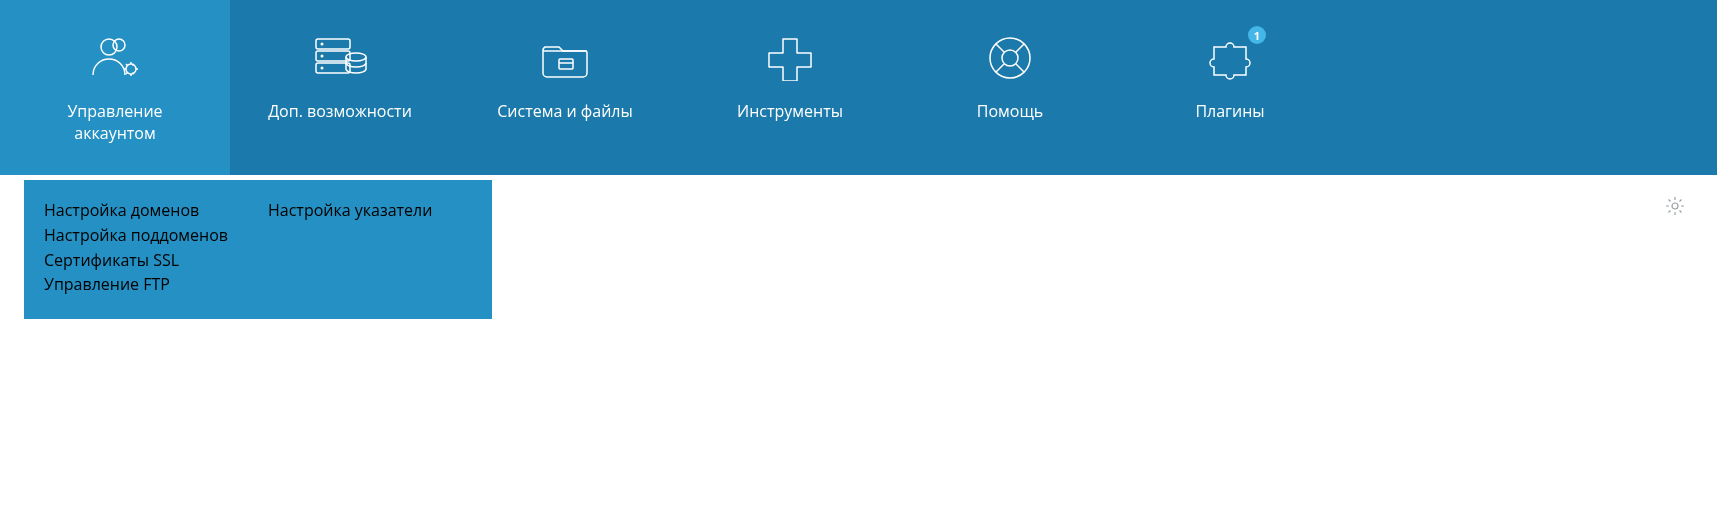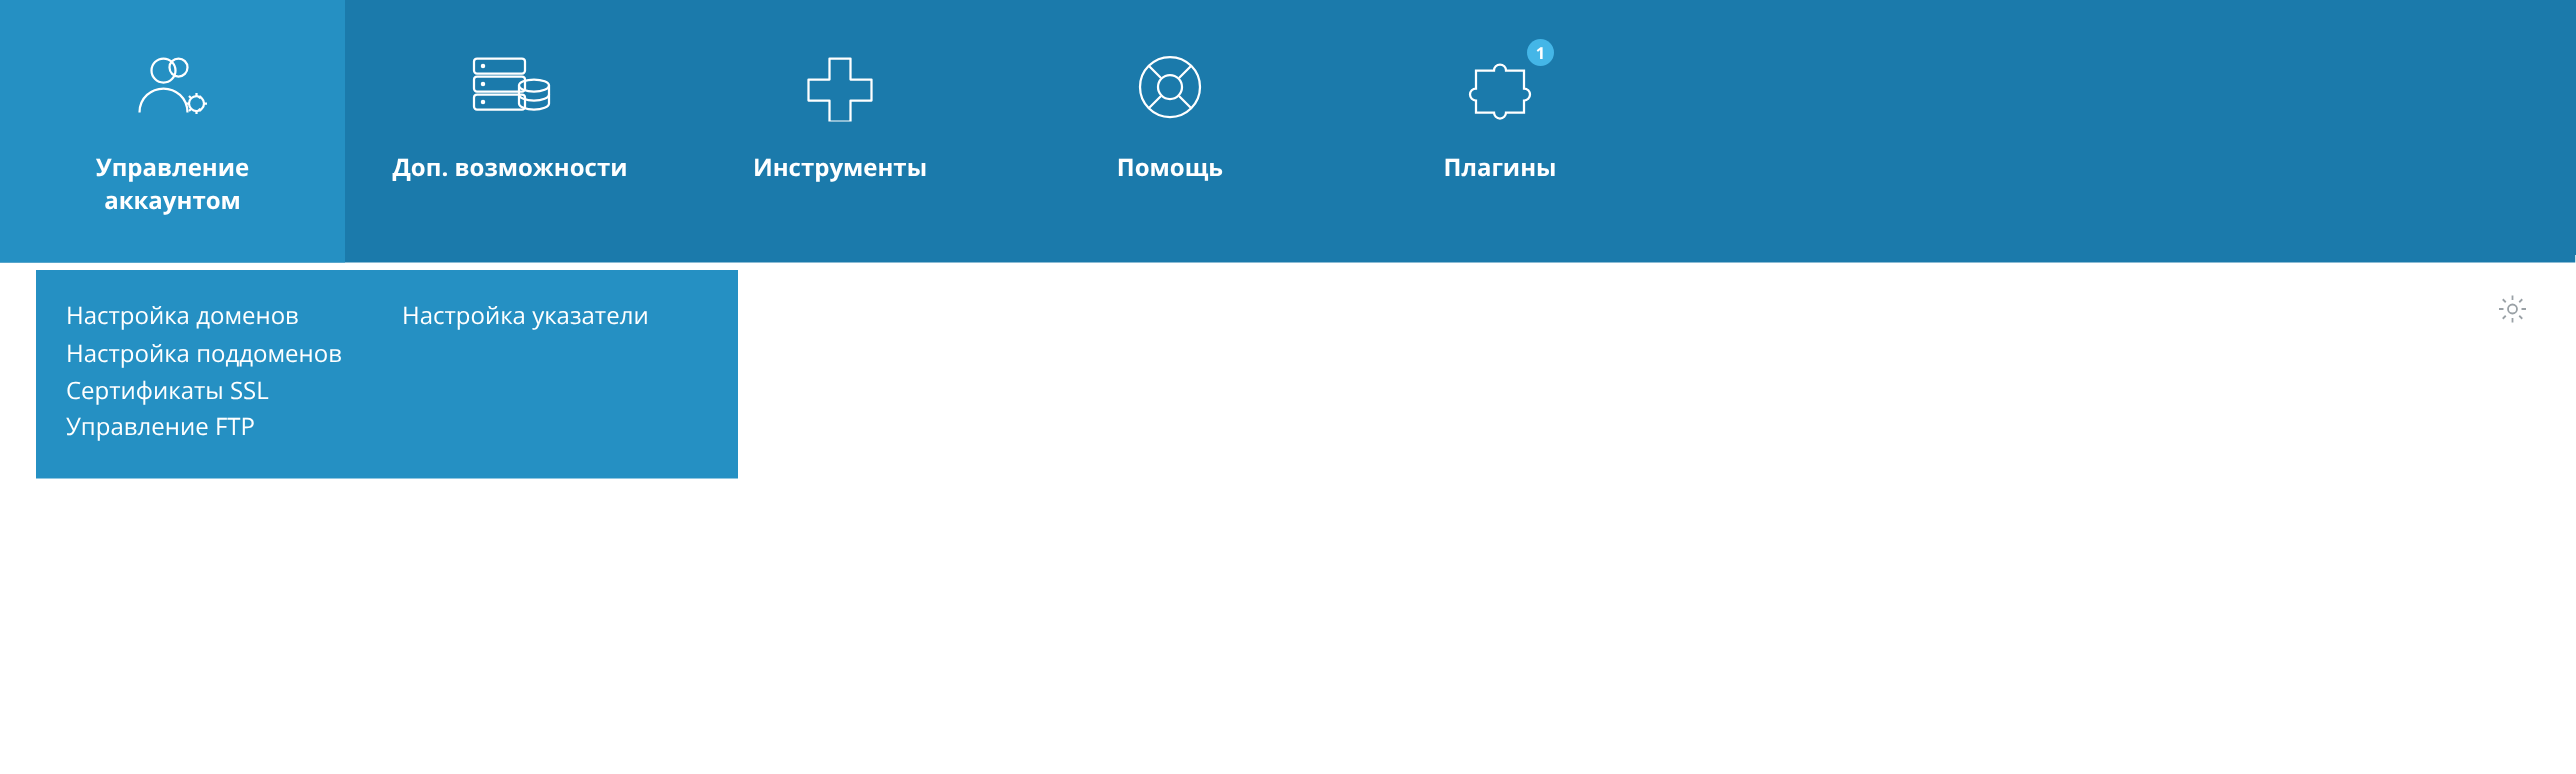--- a/index.html
+++ b/index.html
@@ -1,25 +1,25 @@
 <!DOCTYPE html>
 <html><head>
 <meta charset="utf-8">
 <style>
 *{margin:0;padding:0;box-sizing:border-box;font-family:"Open Sans","Segoe UI",Arial,sans-serif}
 body{background:#fff;width:1717px;height:516px;overflow:hidden}
 .topbar{background:#1b7aab;width:100%;display:flex;position:relative}
 .nav-item{flex:0 0 auto;text-align:center;padding:30px 0 30px;color:#fff;cursor:pointer;display:flex;flex-direction:column;align-items:center;justify-content:flex-start}
 .nav-item .icon-wrap{height:56px;display:flex;align-items:center;justify-content:center;margin-bottom:14px}
-.nav-item .label{font-weight:700;font-size:16px;line-height:1.4}
+.nav-item .label{font-weight:400;font-size:16px;line-height:1.4}
 .nav-item.active{background:#2590c3}
 .nav-item svg{fill:none;stroke:#fff;stroke-width:1.5}
 .submenu{position:absolute;top:180px;left:24px;background:#2590c3;color:#fff;display:flex;padding:18px 20px 22px;min-width:450px;z-index:10}
 .submenu-col{margin-right:40px}
-.submenu a{display:block;color:#ffffff;text-decoration:none;font-size:16px;line-height:1.55;padding:0 0;white-space:nowrap}
+.submenu a{display:block;color:#000000;text-decoration:none;font-size:16px;line-height:1.55;padding:0 0;white-space:nowrap}
 .submenu a.highlighted{position:relative}
 .submenu a.highlighted::before{content:"";position:absolute;left:-8px;right:-8px;top:-1px;bottom:-1px;border:1.5px solid #e63946;border-radius:12px}
 .content{position:relative;padding:0 28px}
 .toolbar{position:absolute;right:28px;top:20px}
 .toolbar svg{stroke:#9aa1a6;fill:none;stroke-width:1.2}
 .gear-btn{width:28px;height:28px;display:flex;align-items:center;justify-content:center;cursor:pointer}
 .metrics{position:absolute;left:660px;right:200px;top:340px}
 .metric-row{margin-bottom:24px}
 .metric-head{display:flex;justify-content:space-between;align-items:center;font-weight:700;font-size:17px;color:#333;margin-bottom:8px}
 .metric-head .left{display:flex;align-items:center}
@@ -65,20 +65,31 @@
         <circle cx="12" cy="21" r="1.5" fill="#fff" stroke="none"></circle>
         <circle cx="12" cy="33" r="1.5" fill="#fff" stroke="none"></circle>
         <ellipse cx="46" cy="22" rx="10" ry="4"></ellipse>
         <path d="M36 22v12c0 2.2 4.5 4 10 4s10-1.8 10-4V22"></path>
         <path d="M36 28c0 2.2 4.5 4 10 4s10-1.8 10-4"></path>
       </svg>
     </span>
     <span class="label">Доп. возможности</span>
   </div>
 
+  <div class="nav-item c3">
+    <span class="icon-wrap">
+      <svg width="56" height="46" viewBox="0 0 56 46">
+        <path d="M8 12h14l4 4h22a2 2 0 0 1 2 2v20a4 4 0 0 1-4 4H10a4 4 0 0 1-4-4V16a4 4 0 0 1 2-4z"></path>
+        <rect x="22" y="24" width="14" height="10" rx="1"></rect>
+        <path d="M22 28h14"></path>
+        <path d="M6 16h44"></path>
+      </svg>
+    </span>
+    <span class="label">Система и файлы</span>
+  </div>
 
   <div class="nav-item c4">
     <span class="icon-wrap">
       <svg width="50" height="46" viewBox="0 0 50 46">
         <path d="M18 4h14v14h14v14H32v14H18V32H4V18h14z" stroke-linejoin="round"></path>
       </svg>
     </span>
     <span class="label">Инструменты</span>
   </div>
 

